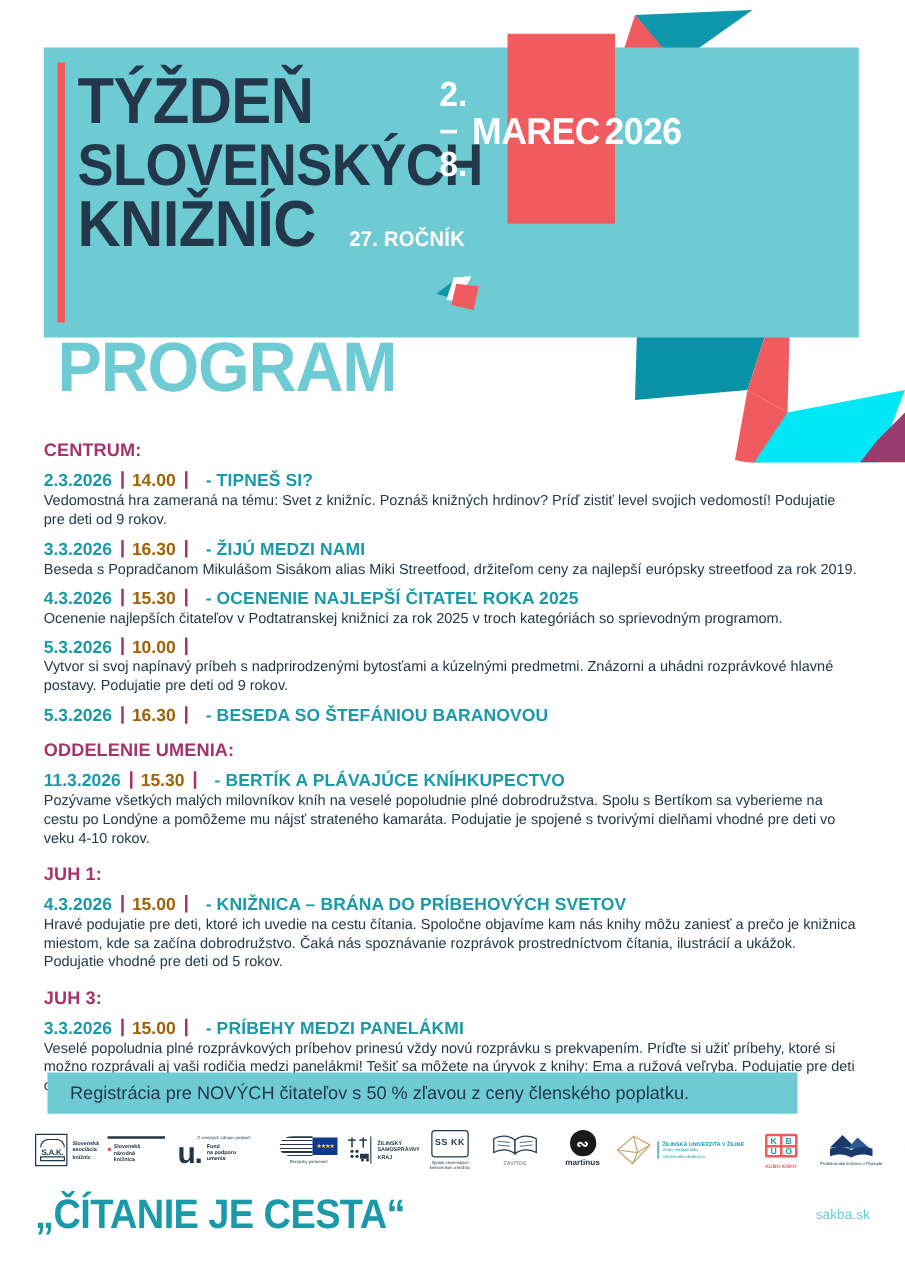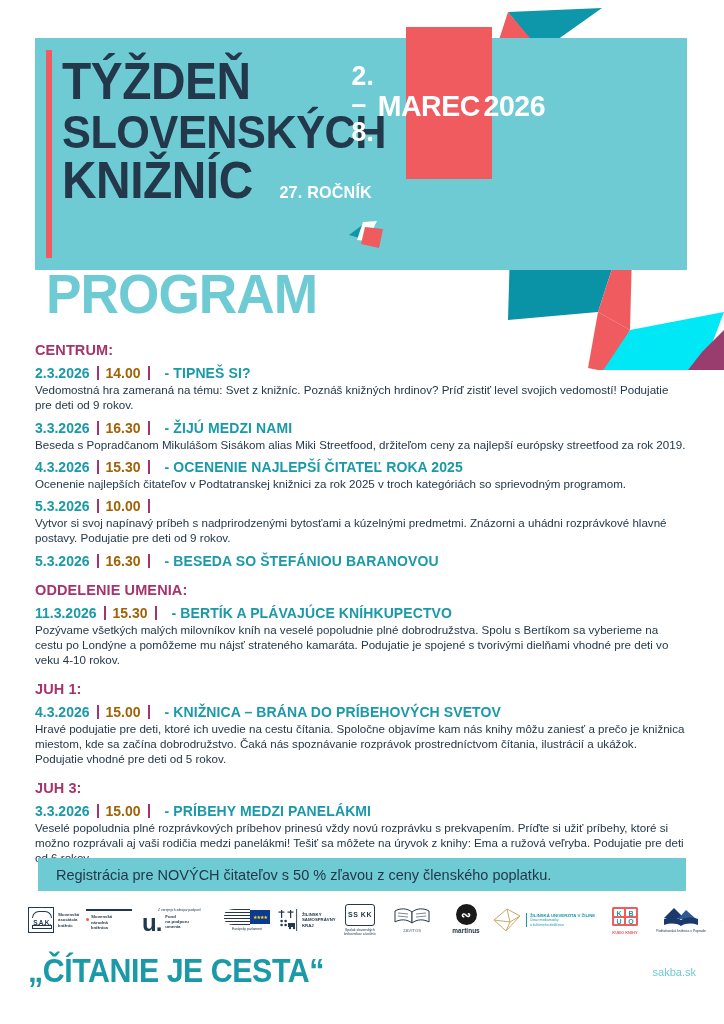--- a/index.html
+++ b/index.html
@@ -85,21 +85,21 @@
   
   .program {
     position: absolute; left: 35px; top: 338px;
     width: 655px;
   }
   .section-head {
     color: #a6346c; font-weight: 700;
     font-size: 14.5px; letter-spacing: 0.1px;
     margin-top: 13px; margin-bottom: 2px;
   }
-  .section-head.first { margin-top: 4px; }
+  .section-head.first { margin-top: 15px; }
   .ev-head {
     display: flex; align-items: baseline;
     font-weight: 700; font-size: 14px;
     margin-top: 6px; margin-bottom: 1px;
     white-space: nowrap;
   }
   .ev-date { color: #1a9aa8; }
   .ev-sep {
     display: inline-block; width: 2px; height: 14px;
     background: #a6346c; margin: 0 7px;
@@ -109,21 +109,21 @@
   .ev-title { color: #1a9aa8; font-weight: 600; margin-left: 8px; letter-spacing: 0.1px; }
   .ev-desc {
     color: #23384a; font-size: 11.6px;
     line-height: 1.32; margin-top: 1px;
     max-width: 652px;
   }
 
   
   .reg-banner {
     position: absolute; left: 38px; top: 858px;
-    width: 648px; height: 33px;
+    width: 600px; height: 33px;
     background: #6ecbd4;
     display: flex; align-items: center;
   }
   .reg-banner span {
     color: #23384a; font-size: 14.5px; font-weight: 400;
     margin-left: 18px;
   }
 
   
   .logos {

